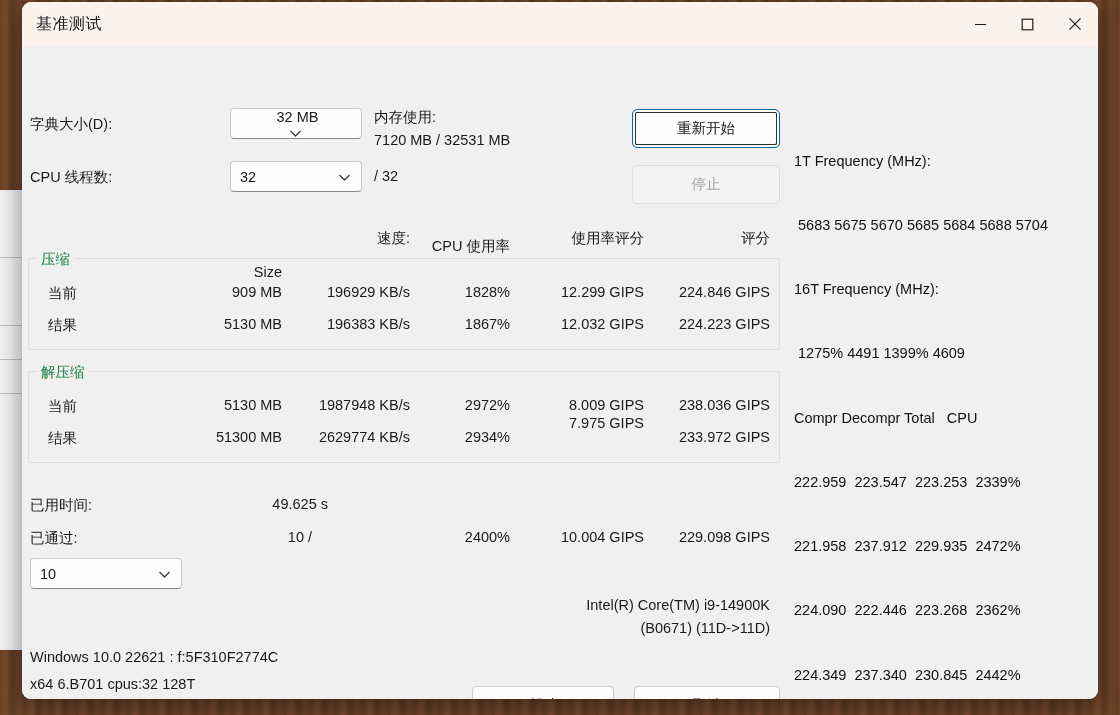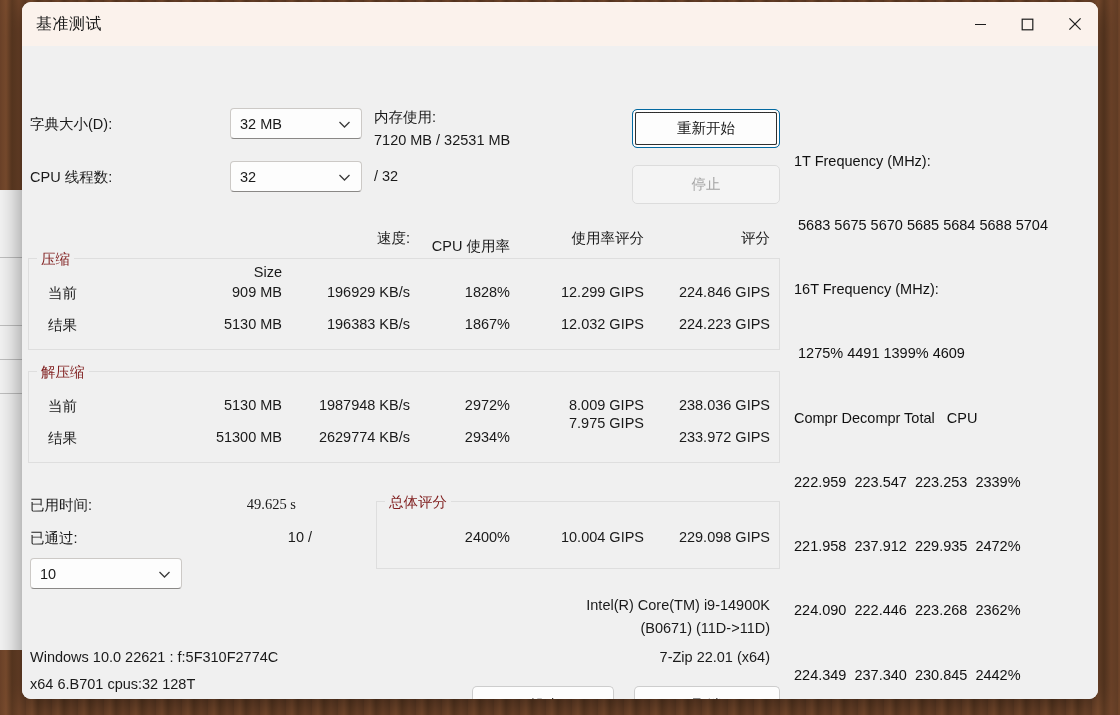--- a/index.html
+++ b/index.html
@@ -146,21 +146,21 @@
     position: absolute;
     border: 1px solid #dedede;
     box-sizing: border-box;
   }
   .group-title {
     position: absolute;
     top: -9px; left: 8px;
     background: #f0f0f0;
     padding: 0 4px;
     font-size: 14.5px;
-    color: #7f1d1d;
+    color: #15803d;
     white-space: nowrap;
   }
 
   
   .cell {
     position: absolute;
     text-align: right;
     white-space: nowrap;
   }
   .cell-l {
@@ -227,21 +227,21 @@
             <line x1="1.4" y1="1.4" x2="12.6" y2="12.6" stroke="#1d1d1d" stroke-width="1.2"></line>
             <line x1="12.6" y1="1.4" x2="1.4" y2="12.6" stroke="#1d1d1d" stroke-width="1.2"></line>
           </svg>
       </div>
     </div>
   </div>
 
   <div id="client">
 
     <div class="lbl" style="left:8px; top:69px;">字典大小(D):</div>
-    <div class="combo" style="left:208px; top:62px; width:132px; height:31px;">
+    <div class="combo" style="left:208px; top:62px; width:132px; height:31px;flex-direction:column;">
       <span class="cv">32 MB</span>
       <span class="chev">
         <svg width="13" height="9" viewBox="0 0 13 9">
             <polyline points="1.5,2 6.5,7 11.5,2" fill="none" stroke="#3a3a3a" stroke-width="1.3"></polyline>
           </svg>
       </span>
     </div>
 
     <div class="lbl" style="left:352px; top:62px;">内存使用:</div>
     <div class="val" style="left:352px; top:86px;">7120 MB / 32531 MB</div>
@@ -301,43 +301,39 @@
     <div class="cell" style="left:630px; top:351px; width:118px;">238.036 GIPS</div>
 
     <div class="cell-l" style="left:26px; top:383px;">结果</div>
     <div class="cell" style="left:160px; top:383px; width:100px;">51300 MB</div>
     <div class="cell" style="left:268px; top:383px; width:120px;">2629774 KB/s</div>
     <div class="cell" style="left:388px; top:383px; width:100px;">2934%</div>
     <div class="cell" style="left:498px; top:369px; width:124px;">7.975 GIPS</div>
     <div class="cell" style="left:630px; top:383px; width:118px;">233.972 GIPS</div>
 
     <div class="lbl" style="left:8px; top:450px;">已用时间:</div>
-    <div class="cell" style="left:144px; top:450px; width:130px;font-family:Liberation Serif, serif;">49.625 s</div>
+    <div class="cell" style="left:176px; top:450px; width:130px;">49.625 s</div>
     <div class="lbl" style="left:8px; top:483px;">已通过:</div>
     <div class="cell" style="left:160px; top:483px; width:130px;">10 /</div>
     <div class="combo" style="left:8px; top:512px; width:152px; height:31px;">
       <span class="cv">10</span>
       <span class="chev">
         <svg width="13" height="9" viewBox="0 0 13 9">
             <polyline points="1.5,2 6.5,7 11.5,2" fill="none" stroke="#3a3a3a" stroke-width="1.3"></polyline>
           </svg>
       </span>
     </div>
 
-    <div class="group" style="left:354px; top:455px; width:404px; height:68px;">
-      <span class="group-title">总体评分</span>
-    </div>
     <div class="cell" style="left:388px; top:483px; width:100px;">2400%</div>
     <div class="cell" style="left:498px; top:483px; width:124px;">10.004 GIPS</div>
     <div class="cell" style="left:630px; top:483px; width:118px;">229.098 GIPS</div>
 
     <div class="cell" style="left:400px; top:551px; width:348px;">Intel(R) Core(TM) i9-14900K</div>
     <div class="cell" style="left:400px; top:574px; width:348px;">(B0671) (11D-&gt;11D)</div>
     <div class="lbl" style="left:8px; top:603px;">Windows 10.0 22621 : f:5F310F2774C</div>
-    <div class="cell" style="left:400px; top:603px; width:348px;">7-Zip 22.01 (x64)</div>
     <div class="lbl" style="left:8px; top:630px;">x64 6.B701 cpus:32 128T</div>
 
     <div class="btn" style="left:450px; top:640px; width:142px; height:39px;">
       <span>帮助</span>
     </div>
     <div class="btn" style="left:612px; top:640px; width:146px; height:39px;">
       <span>取消</span>
     </div>
 
     <div id="logpanel">

